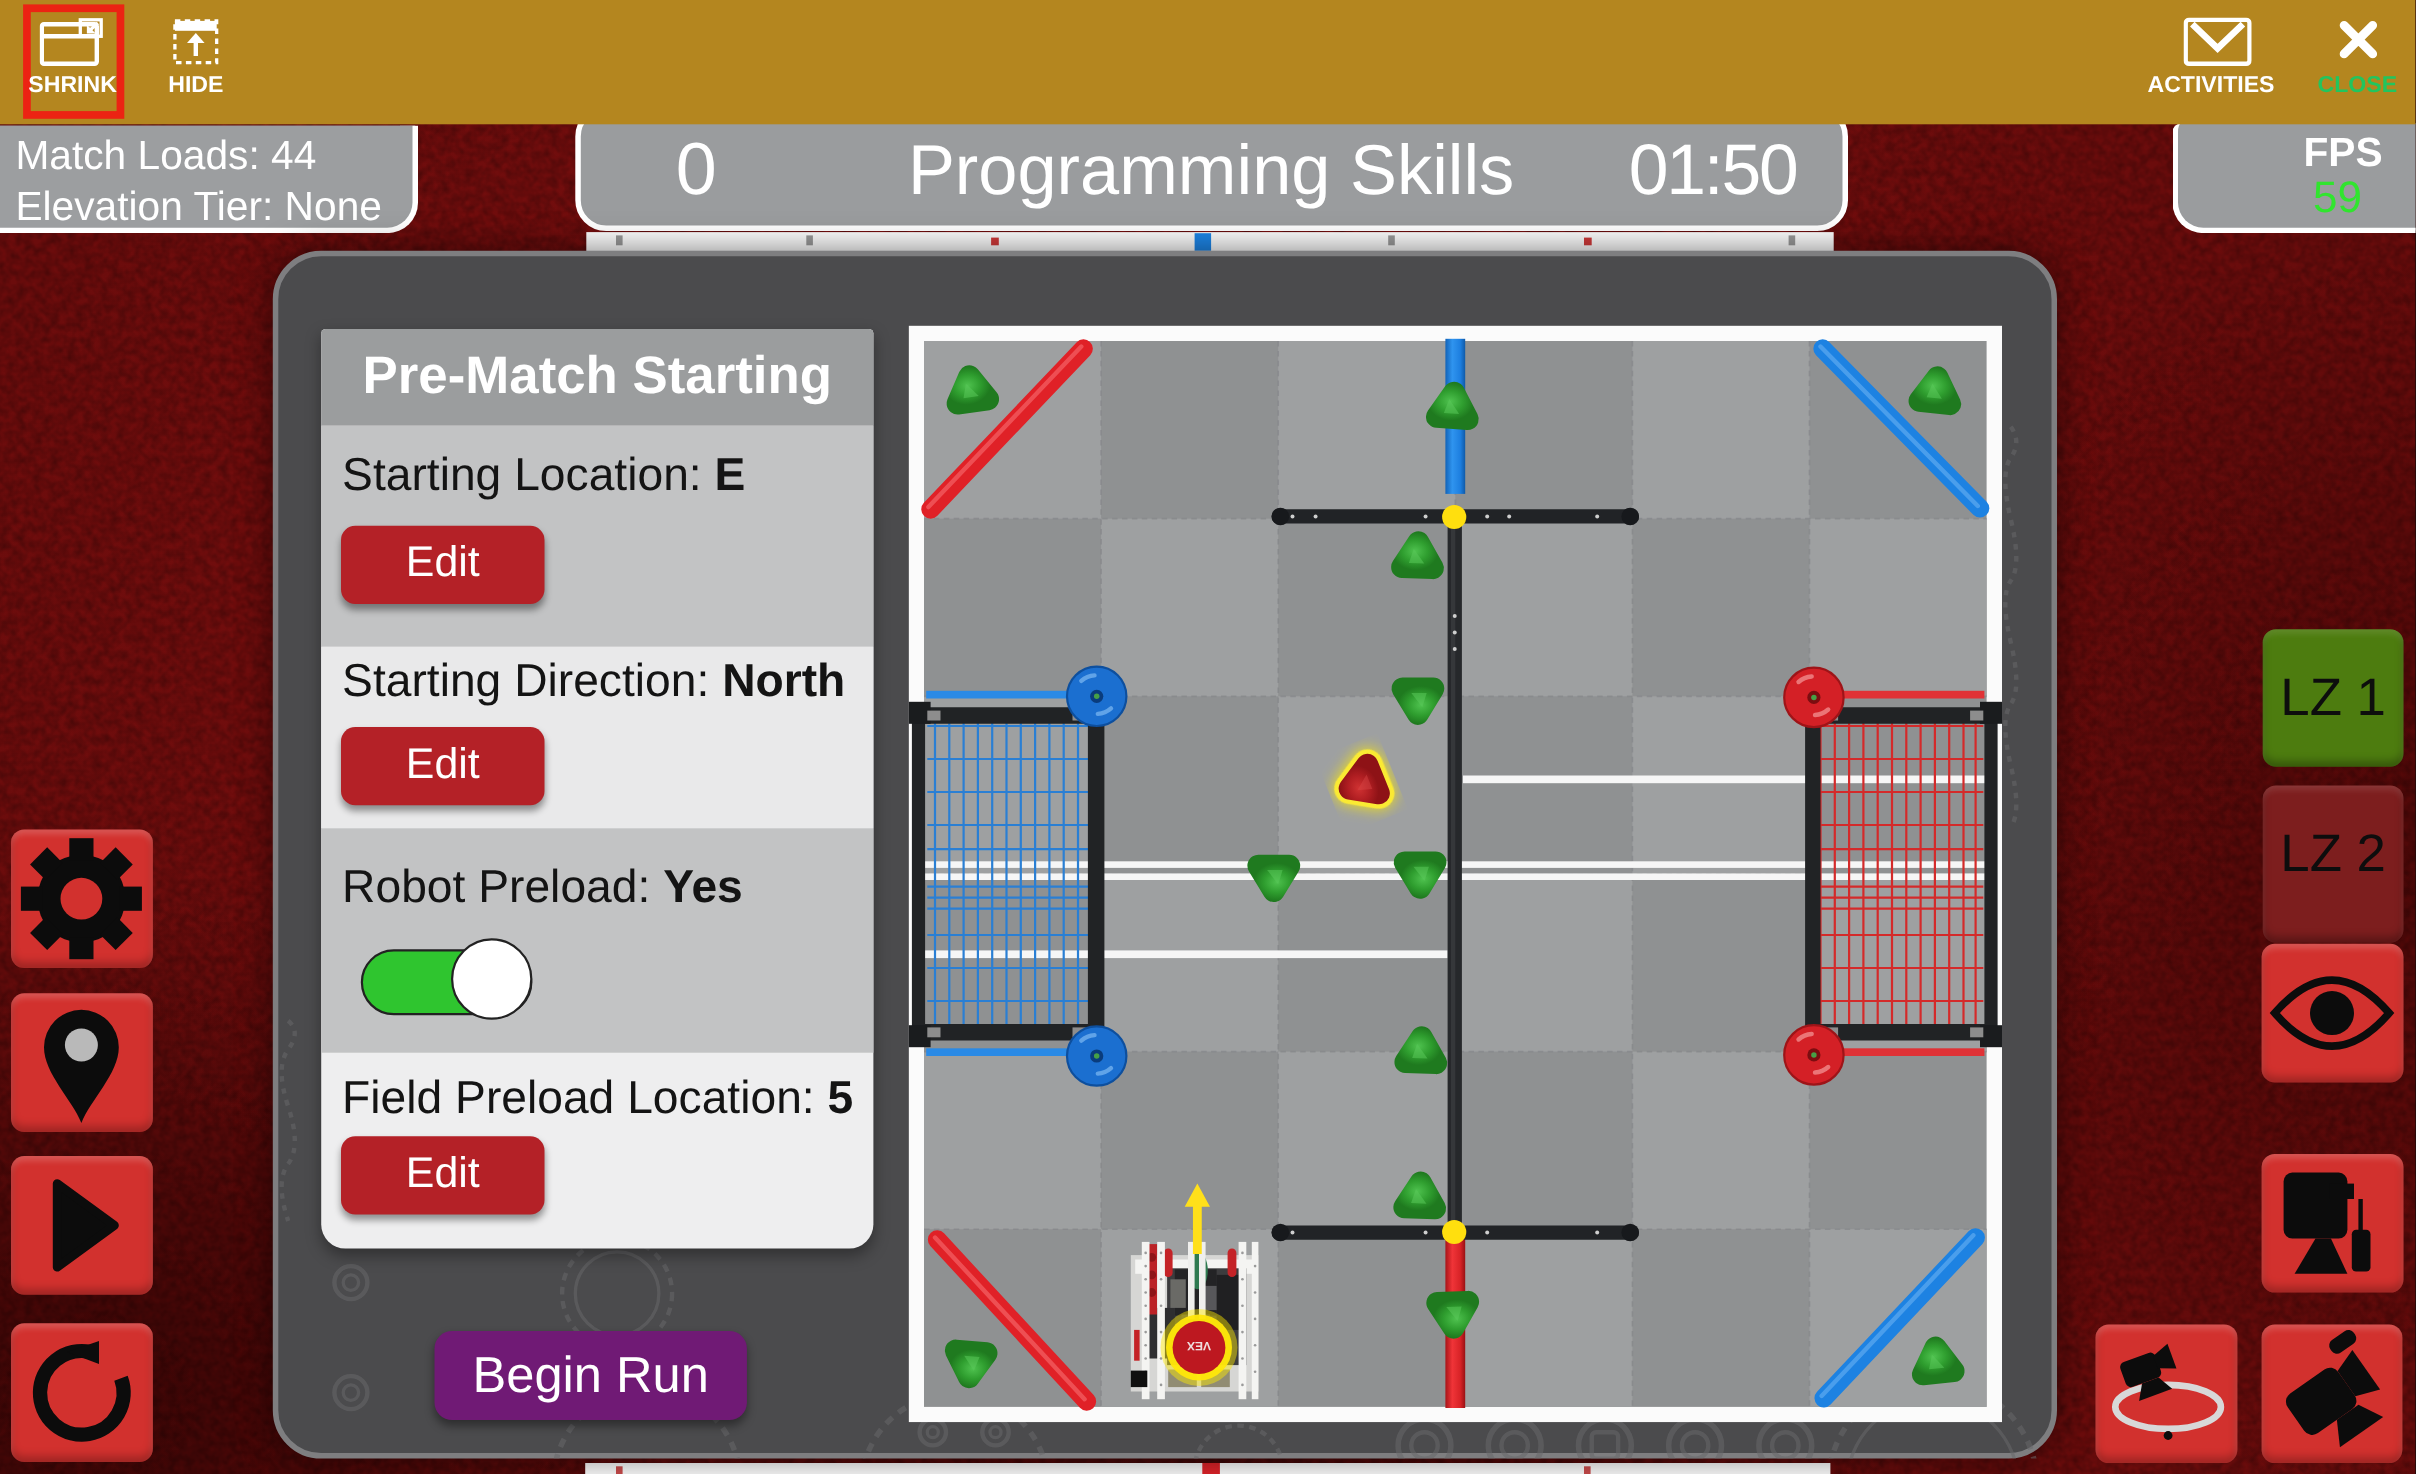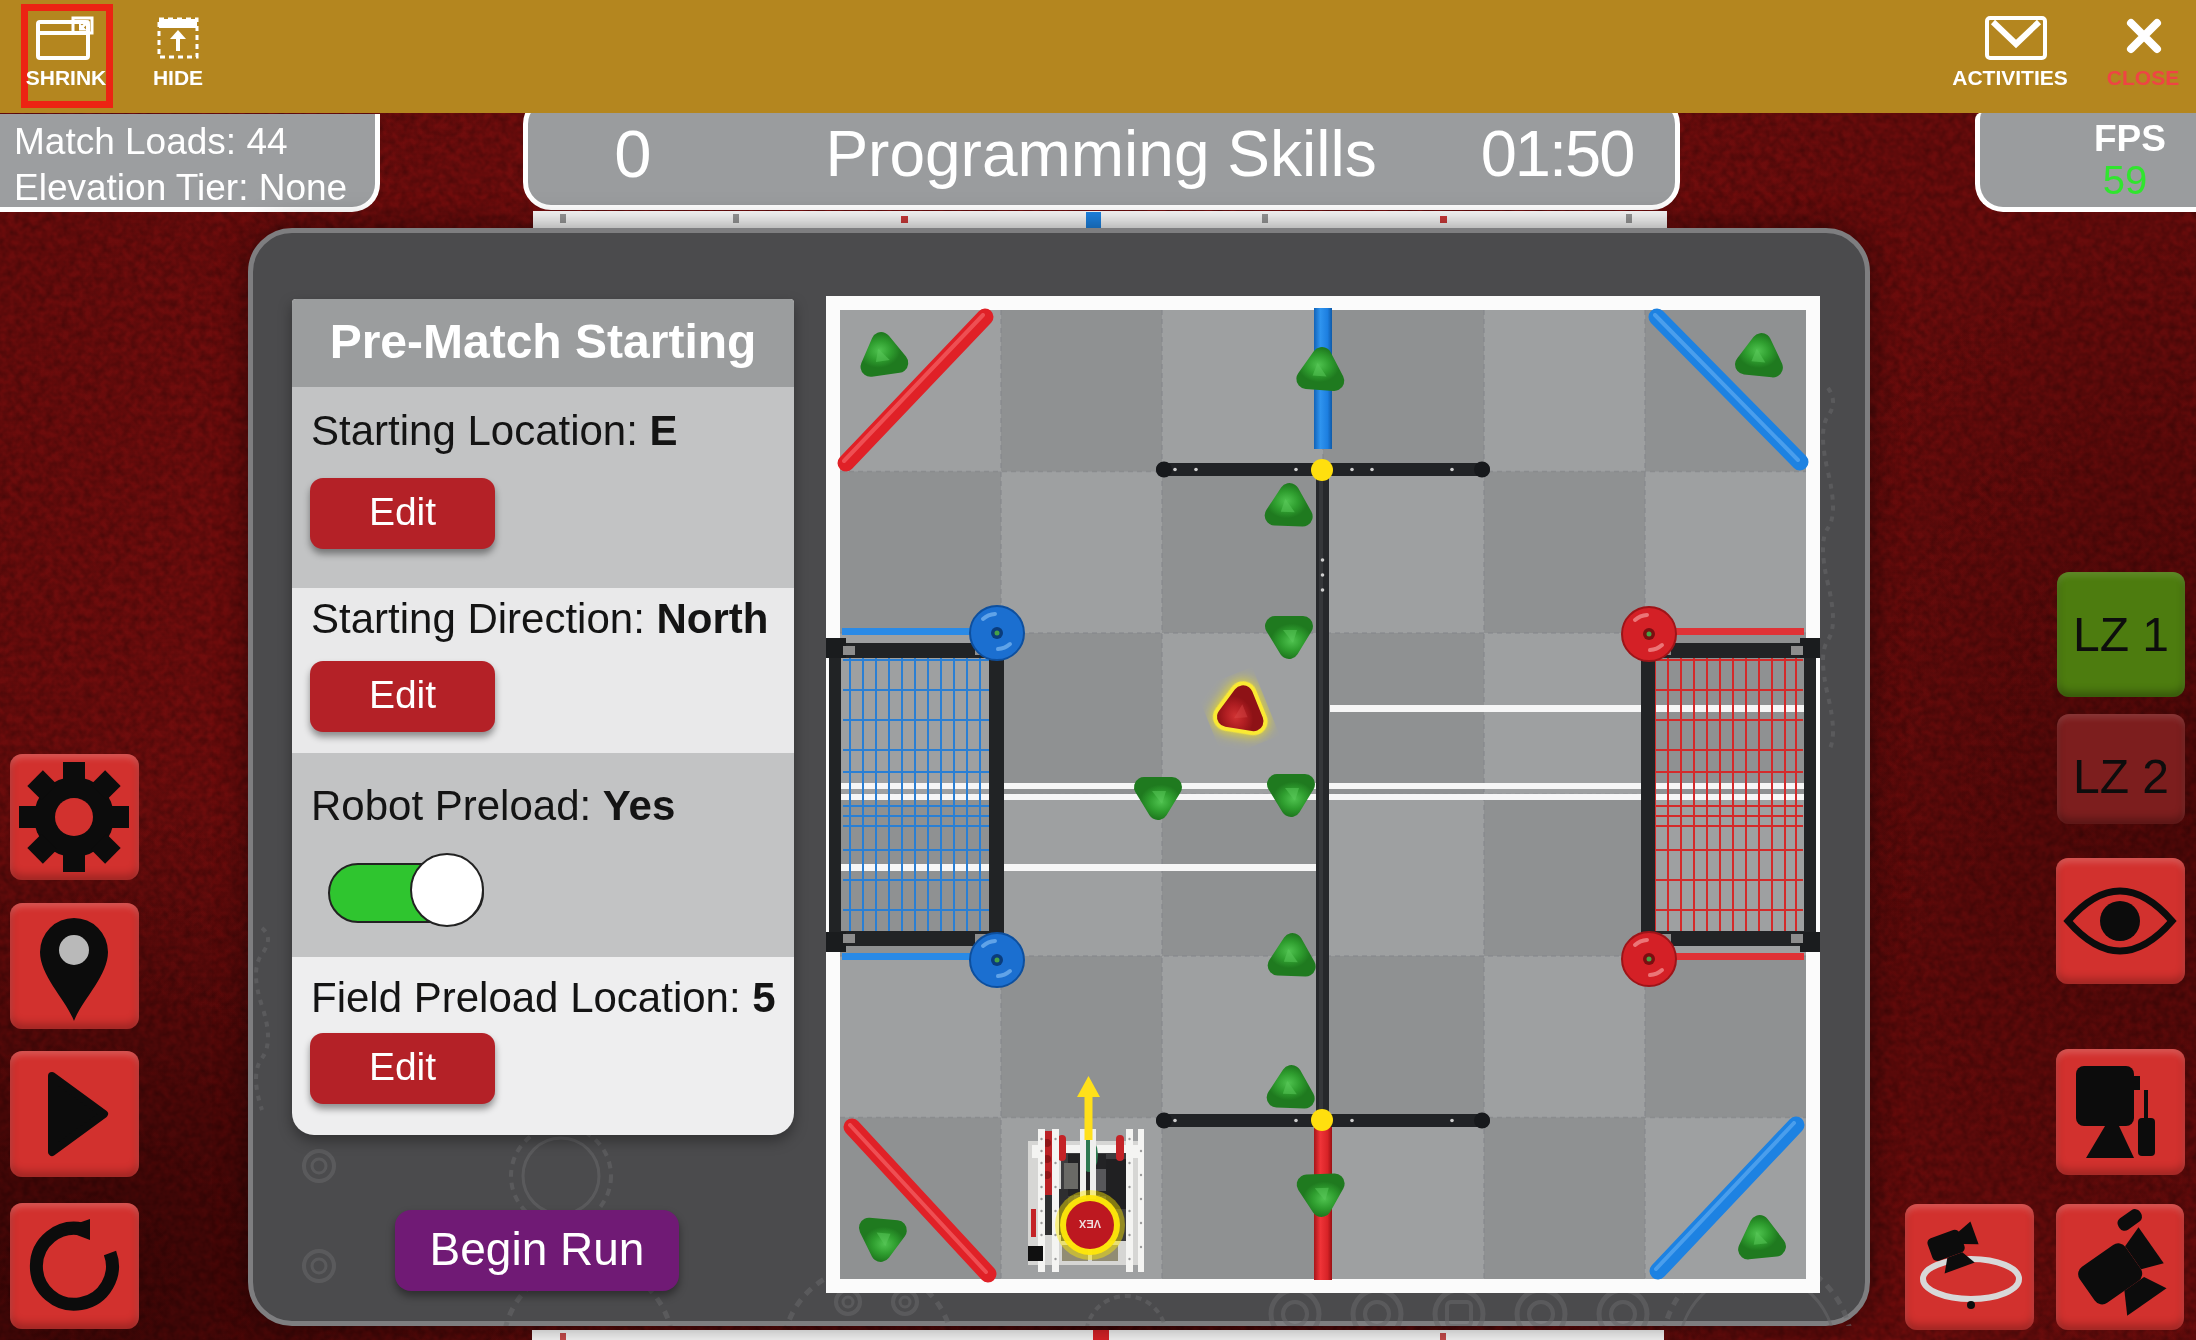--- a/index.html
+++ b/index.html
@@ -89,21 +89,21 @@
   <rect x="2" y="2" width="58" height="40" rx="3" fill="none" stroke="#fff" stroke-width="4"></rect>
   <path d="M8 6 L31 28 L54 6" fill="none" stroke="#fff" stroke-width="6"></path>
 </svg>
 
 <div class="abs" style="left:1930px;top:66px;width:160px;color:#fff;font-size:21px;font-weight:bold;text-align:center;">ACTIVITIES</div>
 
 <svg class="abs" style="left:2126px;top:18px;" width="36" height="36" viewBox="0 0 36 36">
   <path d="M5 5 L31 31 M31 5 L5 31" stroke="#fff" stroke-width="8" stroke-linecap="round"></path>
 </svg>
 
-<div class="abs" style="left:2093px;top:66px;width:100px;color:#ef4444;font-size:21px;font-weight:bold;text-align:center;">CLOSE</div>
+<div class="abs" style="left:2093px;top:66px;width:100px;color:#22c55e;font-size:21px;font-weight:bold;text-align:center;">CLOSE</div>
 
 <div class="abs" id="dialog" style="left:248px;top:228px;width:1622px;height:1098px;background:#4b4b4d;
      border:5px solid #7e7e80;border-radius:44px;box-sizing:border-box;box-shadow:0 0 30px rgba(0,0,0,.5);"></div>
 
 <svg class="abs" style="left:248px;top:228px;" width="1622" height="1098" viewBox="0 0 1622 1098">
   <g stroke="#68686a" fill="none" opacity="0.55">
     <circle cx="71" cy="938" r="15" stroke-width="4"></circle>
     <circle cx="71" cy="938" r="7" stroke-width="3"></circle>
     <circle cx="71" cy="1038" r="15" stroke-width="4"></circle>
     <circle cx="71" cy="1038" r="7" stroke-width="3"></circle>
@@ -527,21 +527,21 @@
      box-shadow:inset 0 -5px 8px rgba(0,0,0,.25), inset 0 4px 6px rgba(255,255,255,.2);"></div>
 <svg class="abs" style="left:10px;top:1203px" width="129" height="126" viewBox="-64 -63 129 126">
   <path d="M 8 -37 A 38 38 0 1 0 36 -13" fill="none" stroke="#0c0c0c" stroke-width="13"></path>
   <path d="M 16 -47 L 16 -26 L -13 -37 Z" fill="#0c0c0c"></path>
 </svg>
 
 <div class="abs" style="left:2057px;top:572px;width:128px;height:125px;background:#4d7c0f;border-radius:12px;
      box-shadow:inset 0 4px 6px rgba(255,255,255,.12), inset 0 -5px 8px rgba(0,0,0,.3);
      color:#0d0d0d;font-size:48px;text-align:center;line-height:125px;">LZ 1</div>
 
-<div class="abs" style="left:2057px;top:714px;width:128px;height:110px;background:#7d1e1e;border-radius:12px;
+<div class="abs" style="left:2057px;top:714px;width:128px;height:143px;background:#7d1e1e;border-radius:12px;
      box-shadow:inset 0 4px 6px rgba(255,255,255,.12), inset 0 -5px 8px rgba(0,0,0,.3);
      color:#0d0d0d;font-size:48px;text-align:center;line-height:125px;">LZ 2</div>
 
 <div class="abs" style="left:2056px;top:858px;width:129px;height:126px;background:#d2312e;border-radius:12px;
      box-shadow:inset 0 -5px 8px rgba(0,0,0,.25), inset 0 4px 6px rgba(255,255,255,.2);"></div>
 <svg class="abs" style="left:2056px;top:858px" width="129" height="126" viewBox="-64 -63 129 126">
   <path d="M-52 0 Q -26 -30 0 -30 Q 26 -30 52 0 Q 26 30 0 30 Q -26 30 -52 0 Z" fill="none" stroke="#0c0c0c" stroke-width="7"></path>
   <circle r="20" fill="#0c0c0c"></circle>
 </svg>
 

